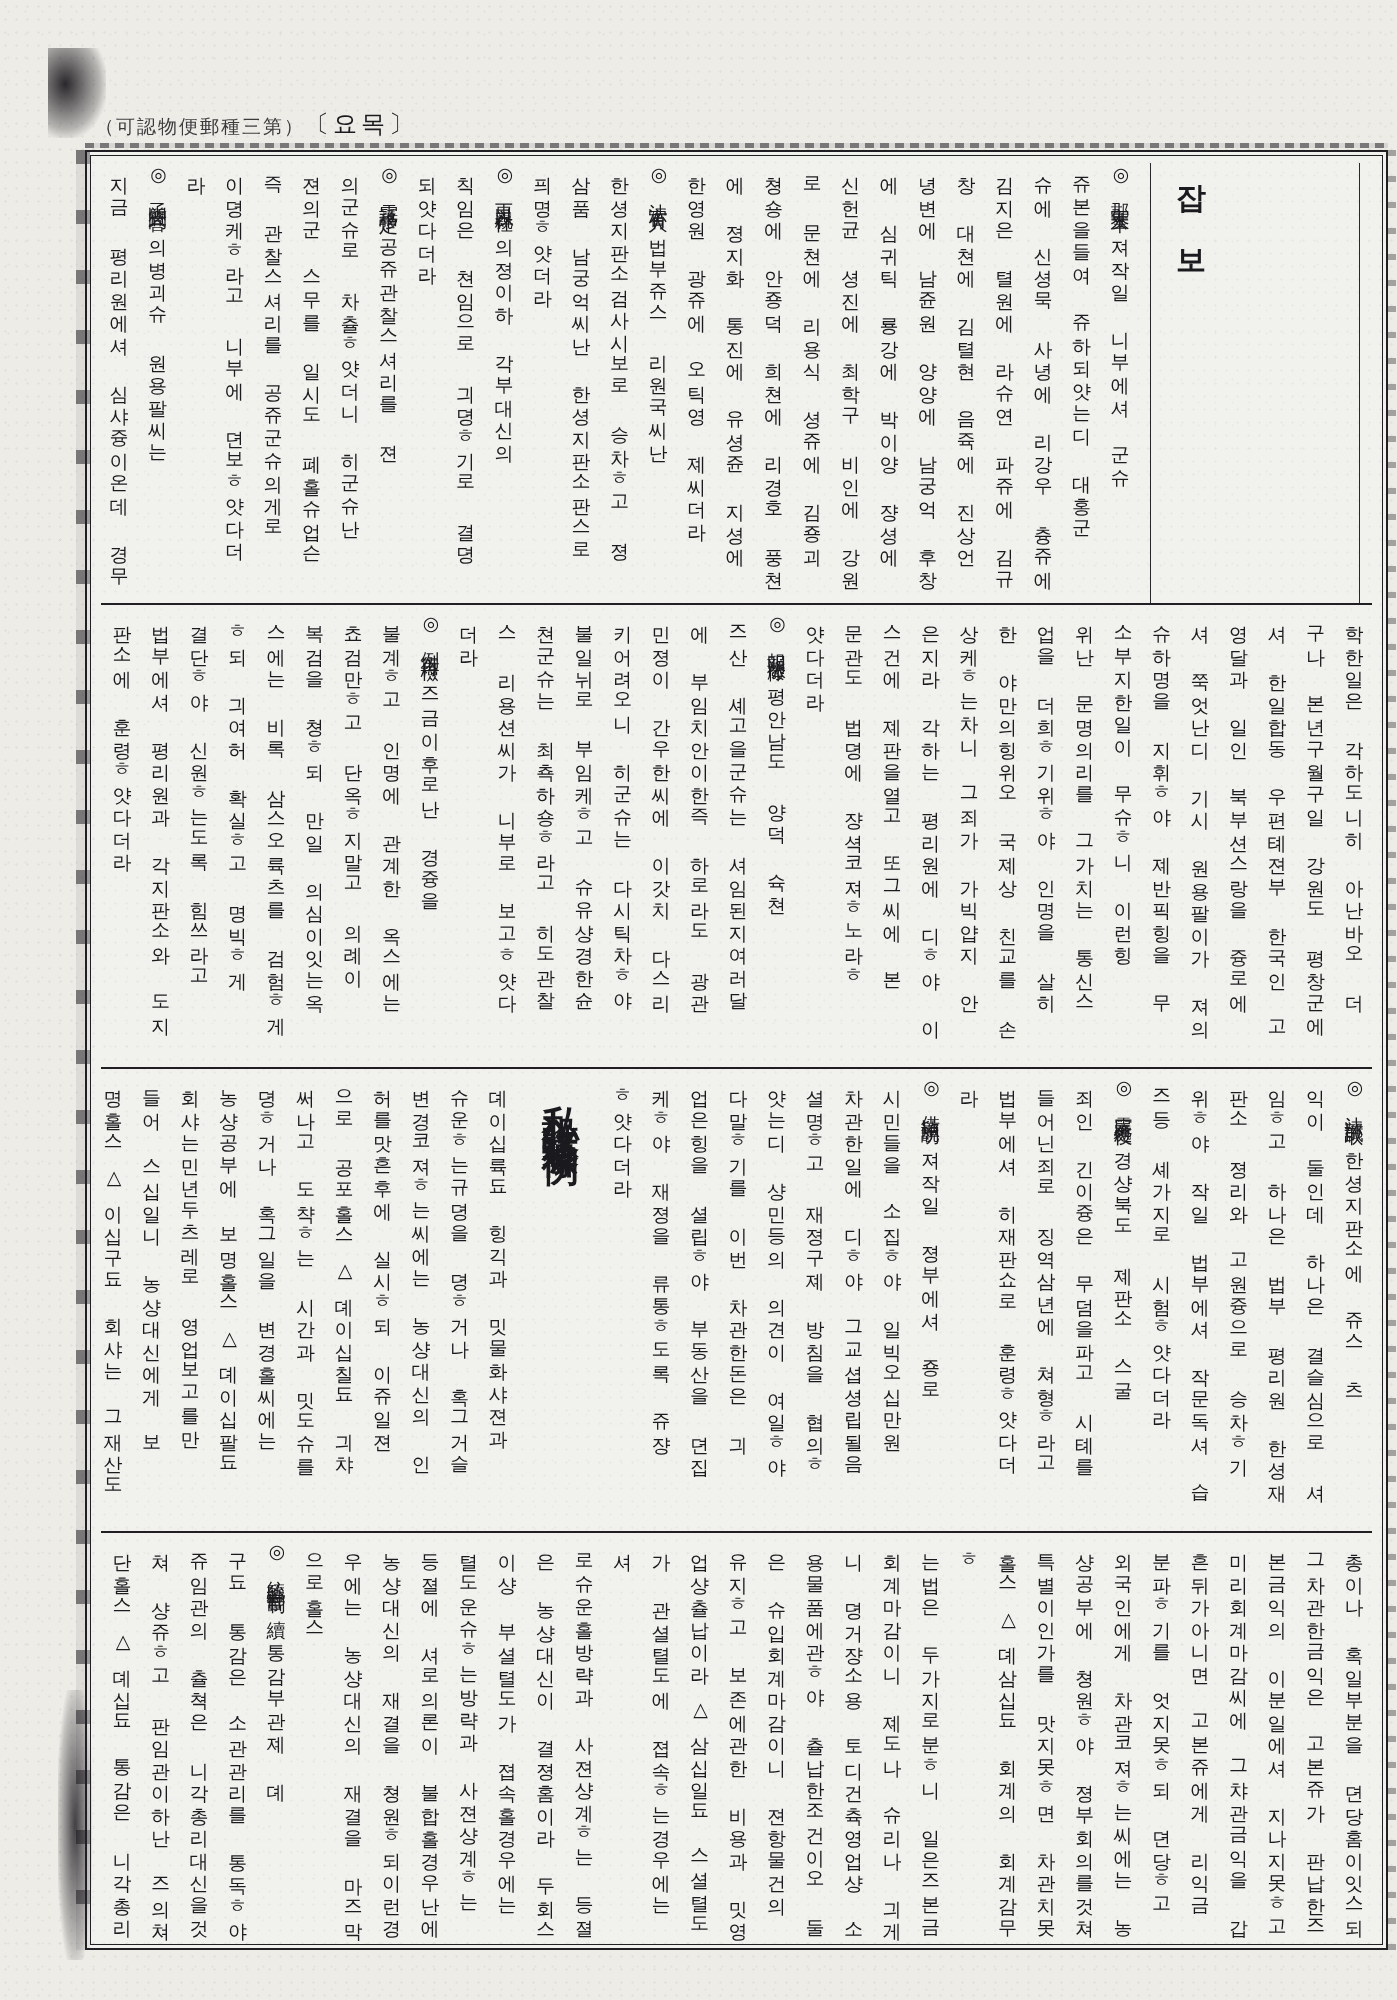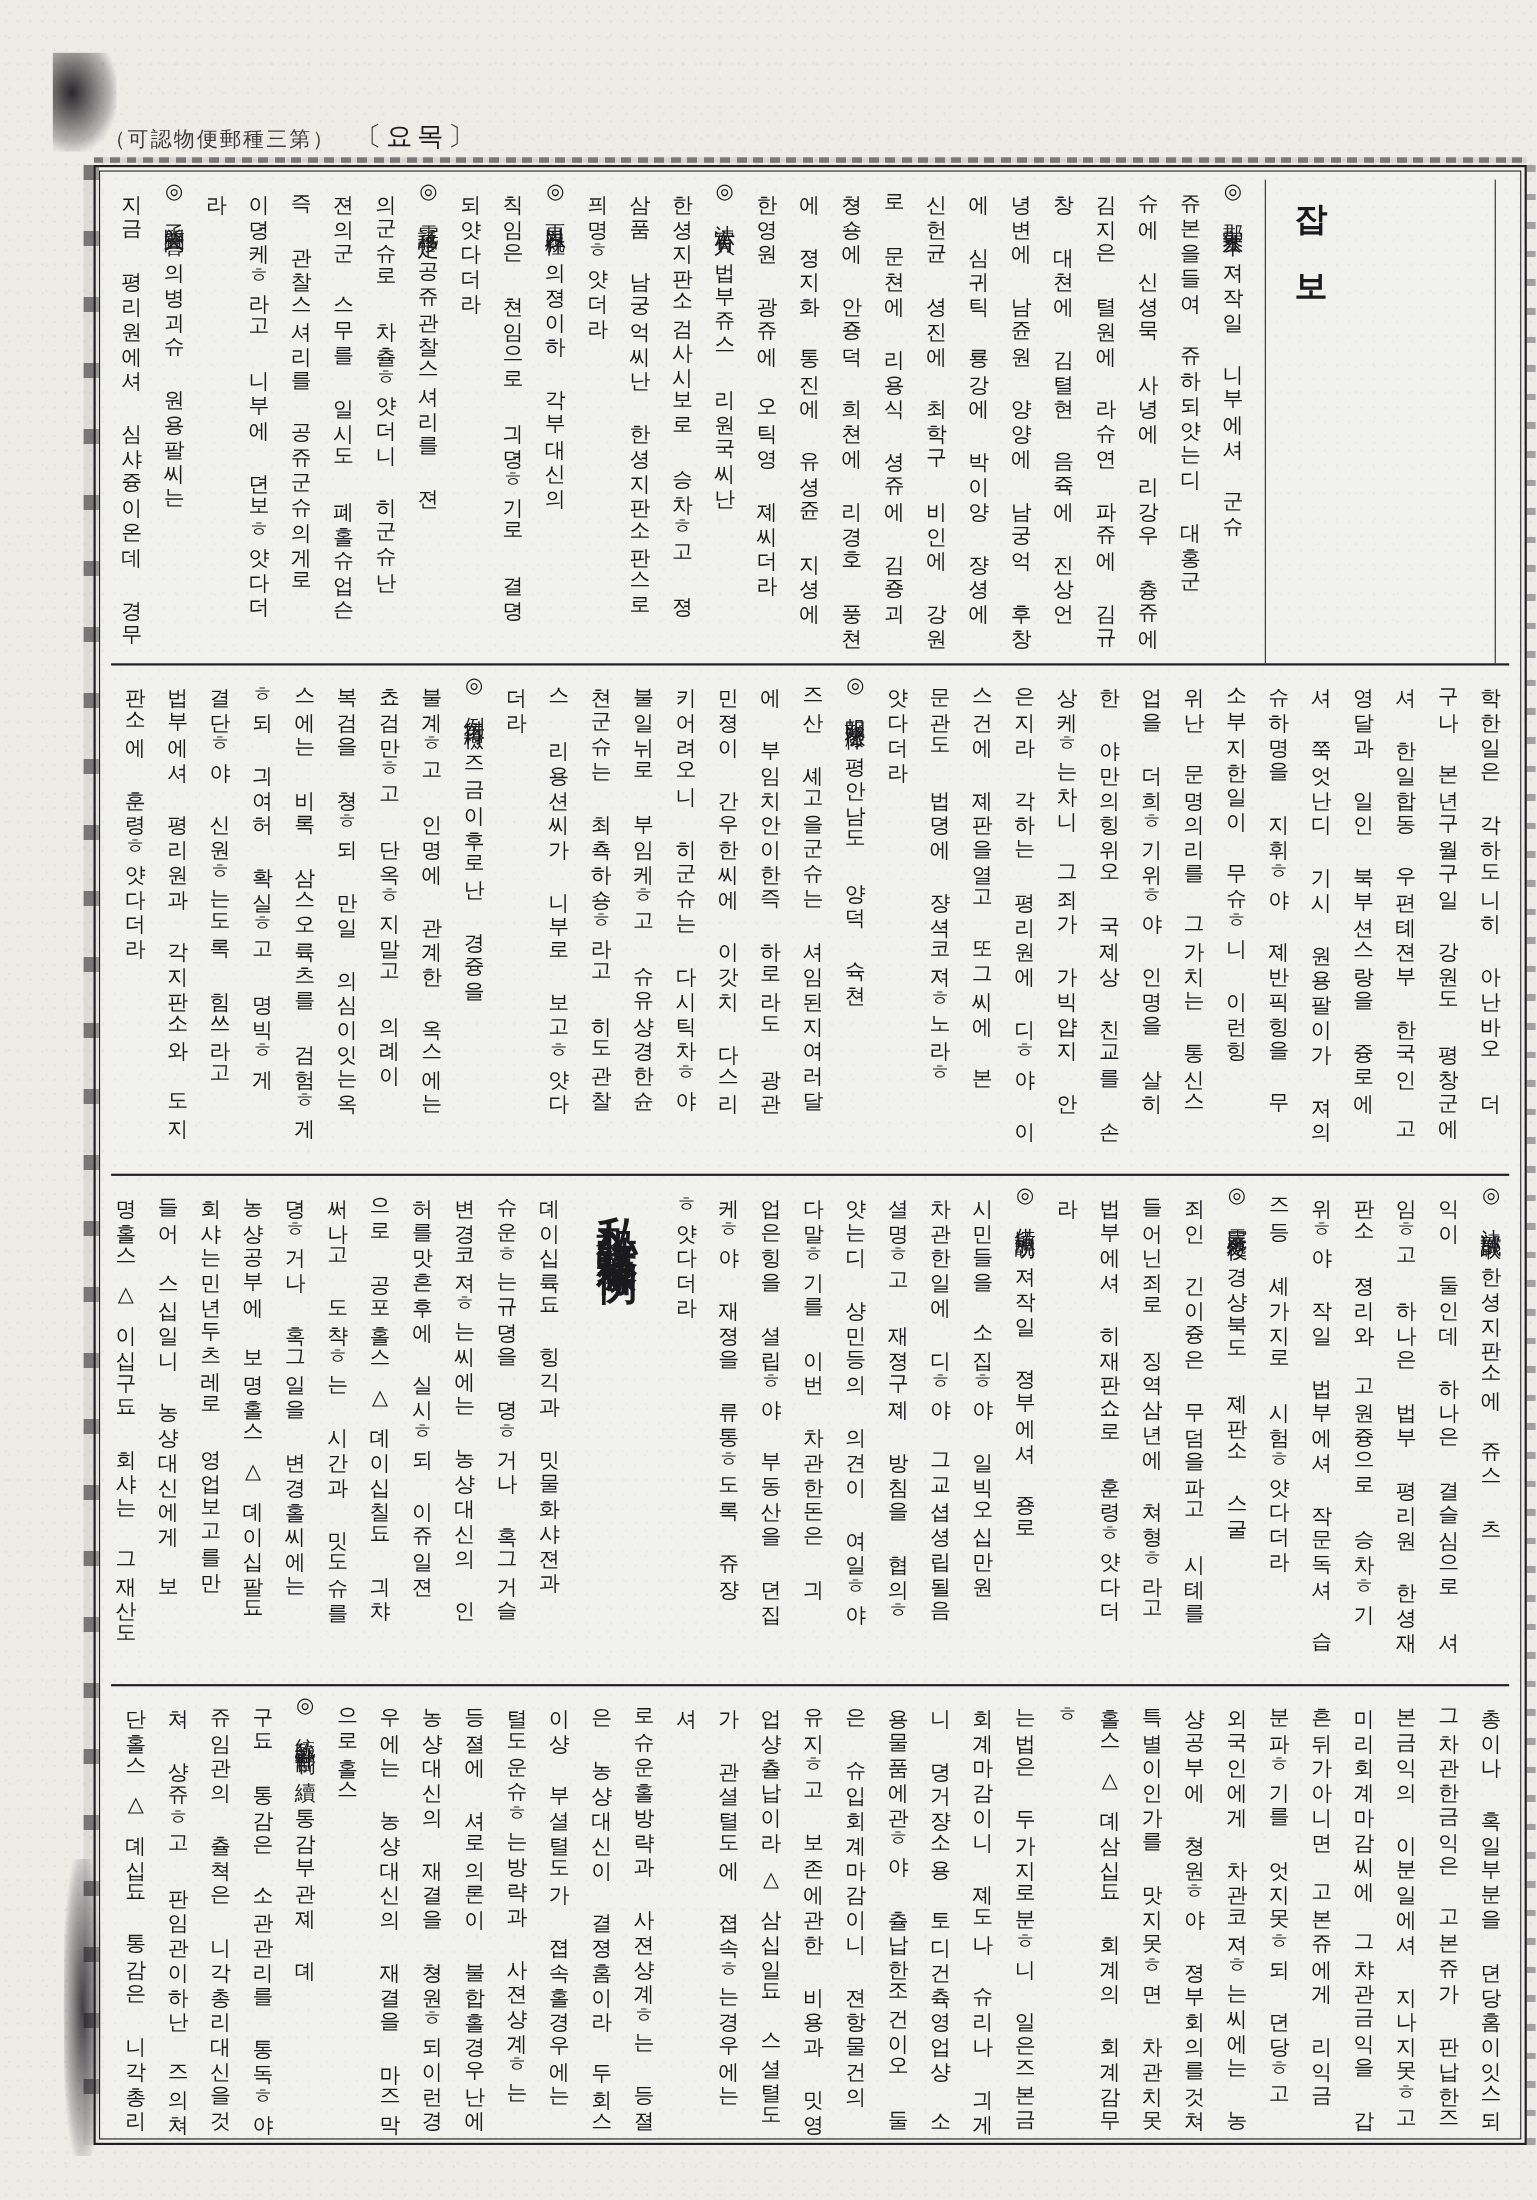--- a/index.html
+++ b/index.html
@@ -12,21 +12,21 @@
     font-family:"DejaVu Serif","Liberation Serif",serif;
     color:#1b1a1e;
   }
   
   .masthead{
     position:absolute;left:95px;top:70px;width:1295px;height:70px;
     display:flex;align-items:flex-end;
     white-space:nowrap;
   }
   .masthead .license{font-size:19px;letter-spacing:2px;opacity:.85;}
-  .masthead .weekday{font-size:24px;letter-spacing:4px;margin-left:18px;}
+  .masthead .weekday{font-size:24px;letter-spacing:4px;}
   .masthead .paper-title{font-size:40px;letter-spacing:26px;font-weight:700;margin-left:30px;}
   .masthead .issue-date{font-size:27px;letter-spacing:13px;margin-left:24px;opacity:.92;}
   
   .frame{
     position:absolute;left:85px;top:150px;width:1303px;height:1800px;
     border:2px solid #211f24;box-sizing:border-box;background:rgba(255,255,255,0.25);
   }
   .frame-inner{
     position:absolute;inset:3px;border:1px solid #211f24;box-sizing:border-box;
     display:flex;flex-direction:column;padding:0 8px;

